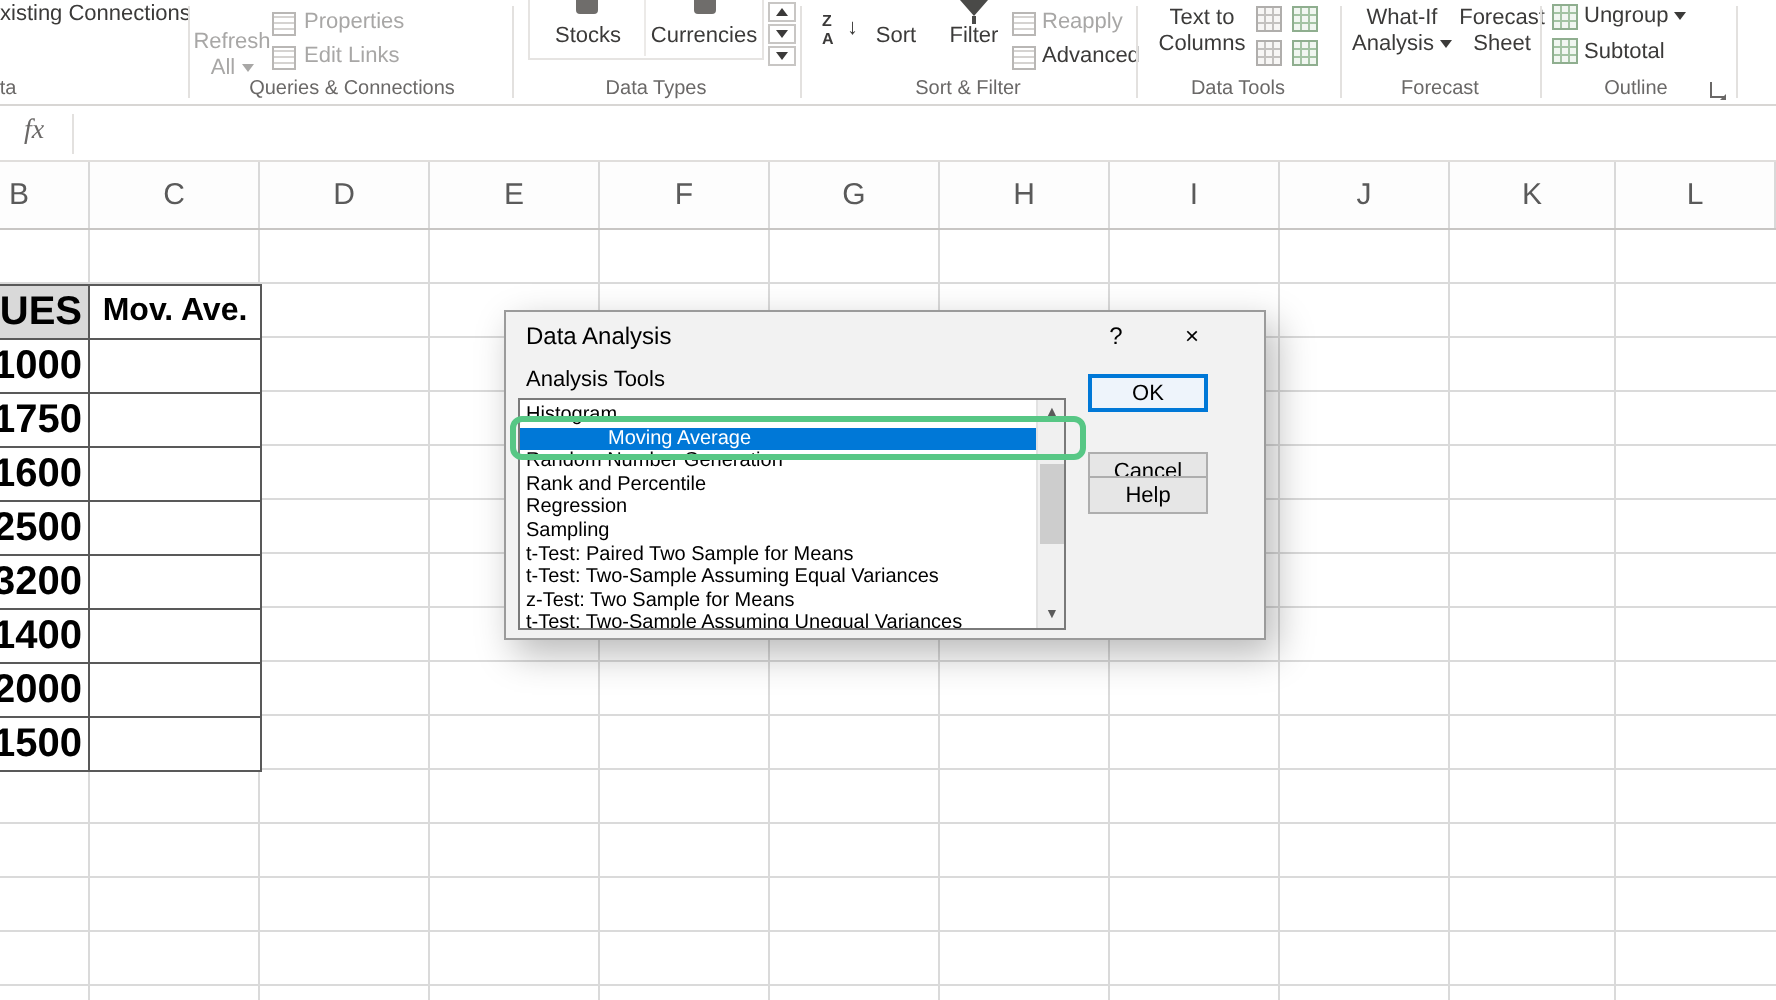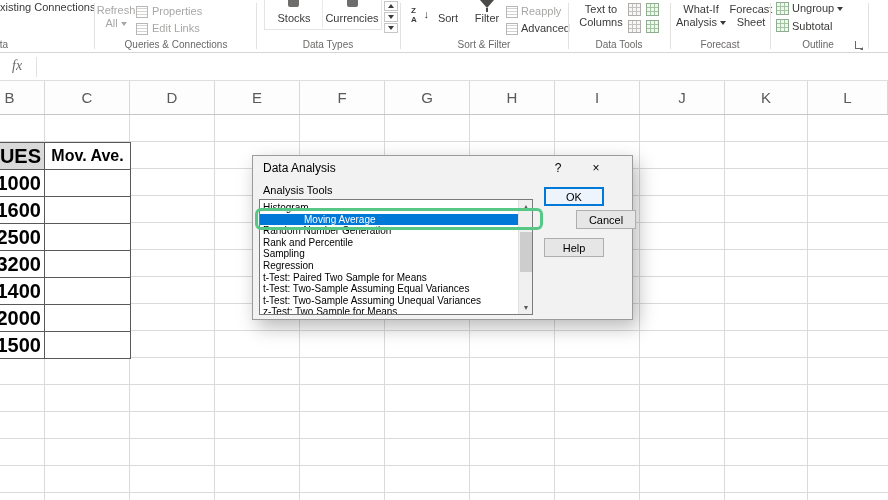--- a/index.html
+++ b/index.html
@@ -6,21 +6,21 @@
   html,body { width:888px; height:500px; overflow:hidden; }
   body { font-family:"Liberation Sans", sans-serif; background:#fff; }
   #app { position:relative; width:888px; height:500px; overflow:hidden; background:#c4b5fd; }
 
   
   #ribbon { position:absolute; left:0; top:0; width:888px; height:53px; background:#fff;
             border-bottom:1px solid #d8d6d4; overflow:hidden; }
   .rlbl { position:absolute; font-size:11px; color:#3b3a39; white-space:nowrap; line-height:13px; }
   .rlbl.dis { color:#a8a7a6; }
   .two-line { position:absolute; text-align:center; font-size:11px; color:#3b3a39; line-height:13px; }
-  .two-line.dis { color:#a8a7a6; }
+  .two-line.dis { color:#a8a7a6;margin-top:11px; }
   .two-line .l1, .two-line .l2 { display:block; }
   .two-line .l2 { margin-top:0; }
   .grp { position:absolute; bottom:2px; font-size:10px; color:#6a6867; text-align:center; white-space:nowrap; }
   .vdiv { position:absolute; top:3px; height:46px; width:1px; background:#e3e1df; }
   .vdiv-lite { position:absolute; width:1px; background:#eceae8; }
   .caret { display:inline-block; width:0; height:0; border-left:3px solid transparent;
            border-right:3px solid transparent; border-top:4px solid currentColor;
            margin-left:3px; vertical-align:middle; }
   .caret-up { display:inline-block; width:0; height:0; border-left:3px solid transparent;
            border-right:3px solid transparent; border-bottom:4px solid currentColor; }
@@ -103,21 +103,21 @@
               text-align:center; line-height:13px; }
   .sb-up { top:0; }
   .sb-down { bottom:0; }
   .sb-thumb { position:absolute; left:1px; width:12px; top:32px; height:40px; background:#cdcdcd; }
   #green-ring { position:absolute; left:2px; top:52px; width:288px; height:22px;
                 border:3px solid #57c785; border-radius:6px; pointer-events:none; z-index:12; }
   .dbtn { position:absolute; left:291px; width:60px; height:19px; background:#e6e6e6;
           border:1px solid #aeaeae; font-size:11px; display:flex; align-items:center; justify-content:center;
           color:#000; cursor:default; }
   #ok-btn { top:31px; border:1px solid #0078d7; box-shadow:inset 0 0 0 1px #0078d7; background:#eef4fb; }
-  #cancel-btn { top:54px;margin-left:32px; }
+  #cancel-btn { top:70px; }
   #help-btn { top:82px; }
 </style>
 </head>
 <body>
 
 <div id="app">
 
   <div id="ribbon">
     <span class="rlbl" style="left:0;top:1px">xisting Connections</span>
     <div class="grp" style="left:-6px;width:20px">ta</div>
@@ -233,20 +233,24 @@
   <div id="sheet-table">
     <div class="trow">
       <div class="tcell b hdr">UES</div>
       <div class="tcell c hdr">Mov. Ave.</div>
     </div>
     <div class="trow">
       <div class="tcell b">1000</div>
       <div class="tcell c"></div>
     </div>
     <div class="trow">
+      <div class="tcell b">1750</div>
+      <div class="tcell c"></div>
+    </div>
+    <div class="trow">
       <div class="tcell b">1600</div>
       <div class="tcell c"></div>
     </div>
     <div class="trow">
       <div class="tcell b">2500</div>
       <div class="tcell c"></div>
     </div>
     <div class="trow">
       <div class="tcell b">3200</div>
       <div class="tcell c"></div>
@@ -270,26 +274,26 @@
     <span class="dlg-sys" id="dlg-help">?</span>
     <span class="dlg-sys" id="dlg-close">×</span>
     <span class="dlg-label">Analysis Tools</span>
 
     <div id="toolslist">
       <div class="items">
         <div class="tool">Histogram</div>
         <div class="tool sel">Moving Average</div>
         <div class="tool">Random Number Generation</div>
         <div class="tool">Rank and Percentile</div>
+        <div class="tool">Regression</div>
         <div class="tool">Sampling</div>
-        <div class="tool">Regression</div>
         <div class="tool">t-Test: Paired Two Sample for Means</div>
         <div class="tool">t-Test: Two-Sample Assuming Equal Variances</div>
+        <div class="tool">z-Test: Two Sample for Means</div>
         <div class="tool">t-Test: Two-Sample Assuming Unequal Variances</div>
-        <div class="tool">z-Test: Two Sample for Means</div>
       </div>
       <div class="sb">
         <span class="sb-arrow sb-up">▲</span>
         <span class="sb-thumb"></span>
         <span class="sb-arrow sb-down">▼</span>
       </div>
     </div>
 
     <div id="green-ring"></div>
 

